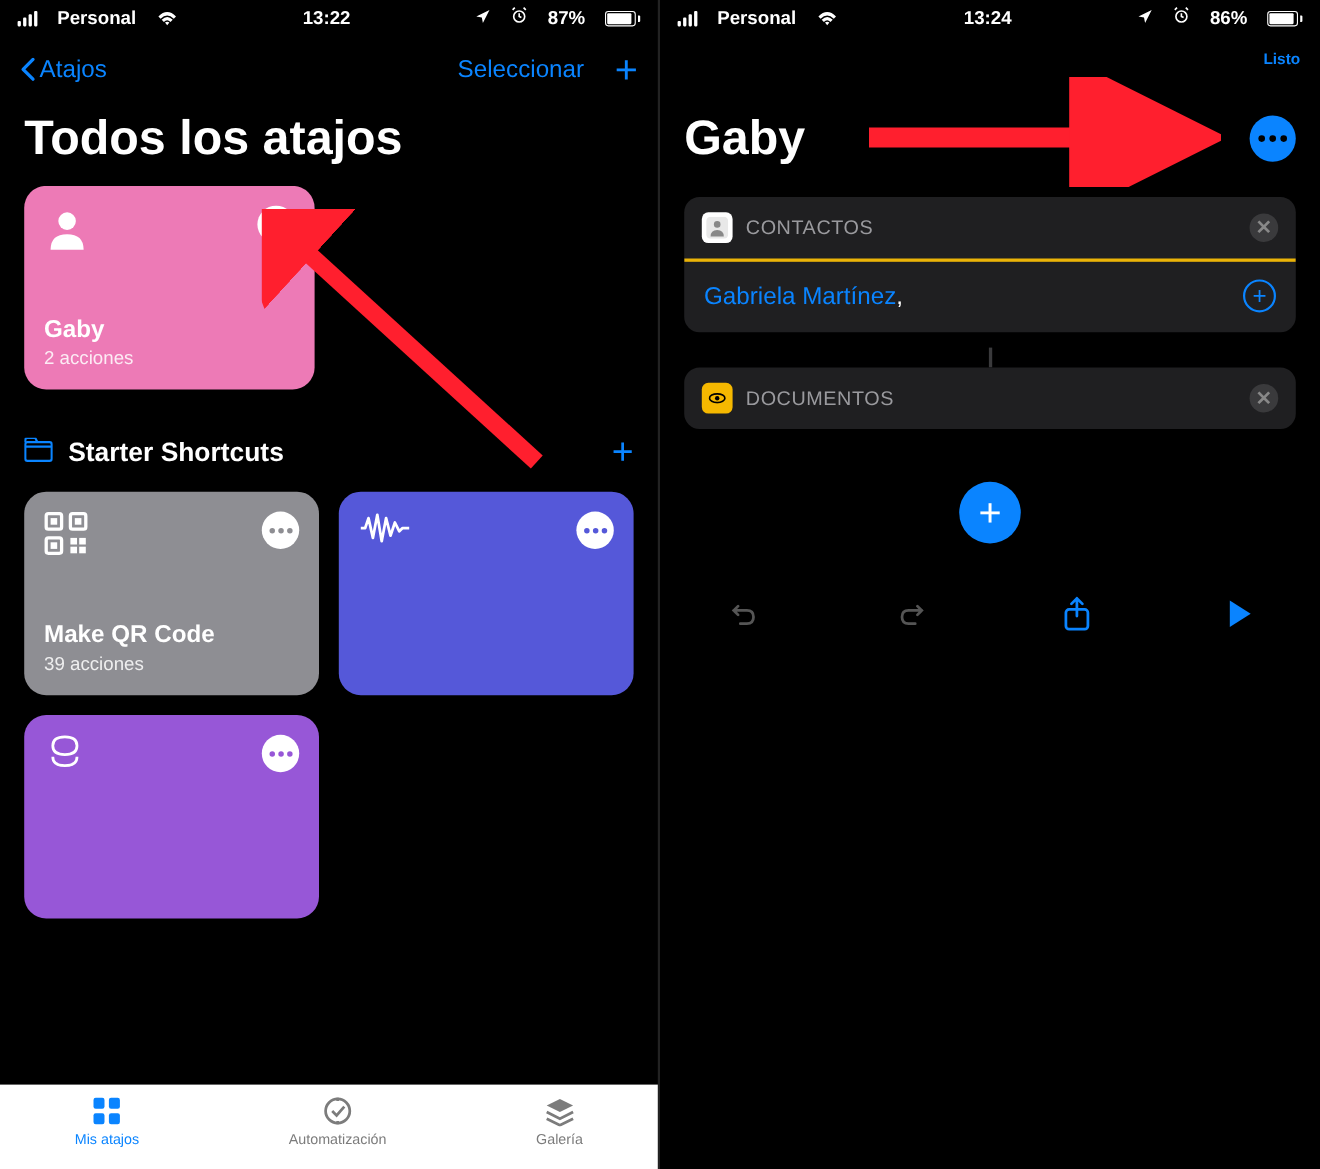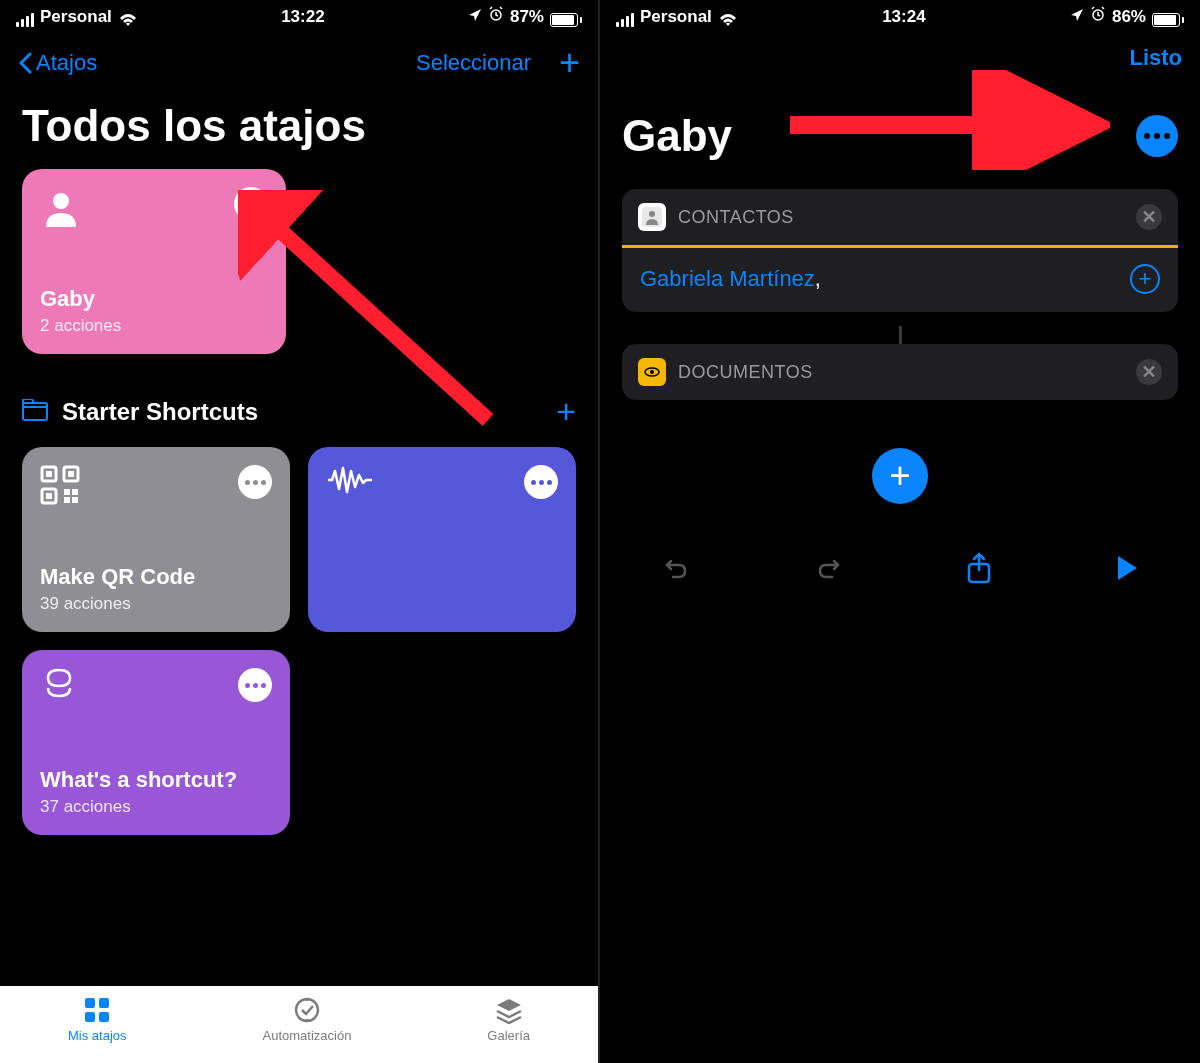--- a/index.html
+++ b/index.html
@@ -2,21 +2,21 @@
 <html><head>
 <meta charset="utf-8">
 <style>
 * { margin: 0; padding: 0; box-sizing: border-box; font-family: -apple-system, BlinkMacSystemFont, "Segoe UI", sans-serif; }
 body { background: #000; display: flex; width: 1200px; height: 1063px; overflow: hidden; }
 .phone { width: 600px; height: 100%; background: #000; position: relative; color: #fff; display: flex; flex-direction: column; }
 .phone.left { border-right: 2px solid #222; }
 
 
 .status-bar { display: flex; justify-content: space-between; align-items: center; padding: 6px 16px; font-size: 17px; font-weight: 600; }
-.status-left, .status-right { display: flex; align-items: flex-end; gap: 6px; }
+.status-left, .status-right { display: flex; align-items: center; gap: 18px; }
 .status-center { font-weight: 600; }
 .signal-bars { display: inline-flex; align-items: flex-end; gap: 2px; }
 .signal-bars span { width: 3px; background: #fff; display: inline-block; border-radius: 1px; }
 .signal-bars span:nth-child(1){height:5px;} .signal-bars span:nth-child(2){height:8px;} .signal-bars span:nth-child(3){height:11px;} .signal-bars span:nth-child(4){height:14px;}
 .wifi-icon svg, .alarm-icon svg, .loc-icon svg { display: block; }
 .battery { display:inline-flex; align-items:center; gap:2px; }
 .battery-body { width: 28px; height: 14px; border: 1.5px solid #fff; border-radius: 3px; position: relative; }
 .battery-body::after { content:''; position:absolute; top:1px; left:1px; bottom:1px; width:85%; background:#fff; border-radius:1px; }
 .battery-tip { width:2px; height:6px; background:#fff; border-radius:0 1px 1px 0; }
 
@@ -223,24 +223,20 @@
         <span><svg width="38" height="38" viewBox="0 0 38 38">
                 <path d="M19 2 Q30 2 30 10 Q30 18 19 18 Q8 18 8 10 Q8 2 19 2 Z" fill="none" stroke="#fff" stroke-width="2.5"></path>
                 <path d="M8 20 Q8 28 19 28 Q30 28 30 20" fill="none" stroke="#fff" stroke-width="2.5"></path>
               </svg></span>
         <span class="card-dots">
               <span style="background:#9757d7"></span>
               <span style="background:#9757d7"></span>
               <span style="background:#9757d7"></span>
             </span>
       </div>
-      <div>
-            <div class="card-title">What's a shortcut?</div>
-            <div class="card-sub">37 acciones</div>
-          </div>
     </div>
   </div>
 
   </div>
 
   <div class="tab-bar">
     <div class="tab-item active">
       <span class="tab-icon">
           <svg width="28" height="28" viewBox="0 0 28 28">
             <rect x="2" y="2" width="10" height="10" rx="2" fill="#0a84ff"></rect>
@@ -314,21 +310,21 @@
           </svg></span>
       <span>86%</span>
       <span class="battery">
           <span class="battery-body"></span>
           <span class="battery-tip"></span>
         </span>
     </div>
   </div>
 
   <div class="nav-row" style="justify-content:flex-end;">
-    <span style="color:#0a84ff; font-size:22px; font-weight:600;">Listo</span>
+    <span style="color:#0a84ff; font-size:14px; font-weight:600;">Listo</span>
   </div>
 
   <div class="editor-title">
     <span>Gaby</span>
     <span class="more-btn">
         <span></span>
         <span></span>
         <span></span>
       </span>
   </div>

